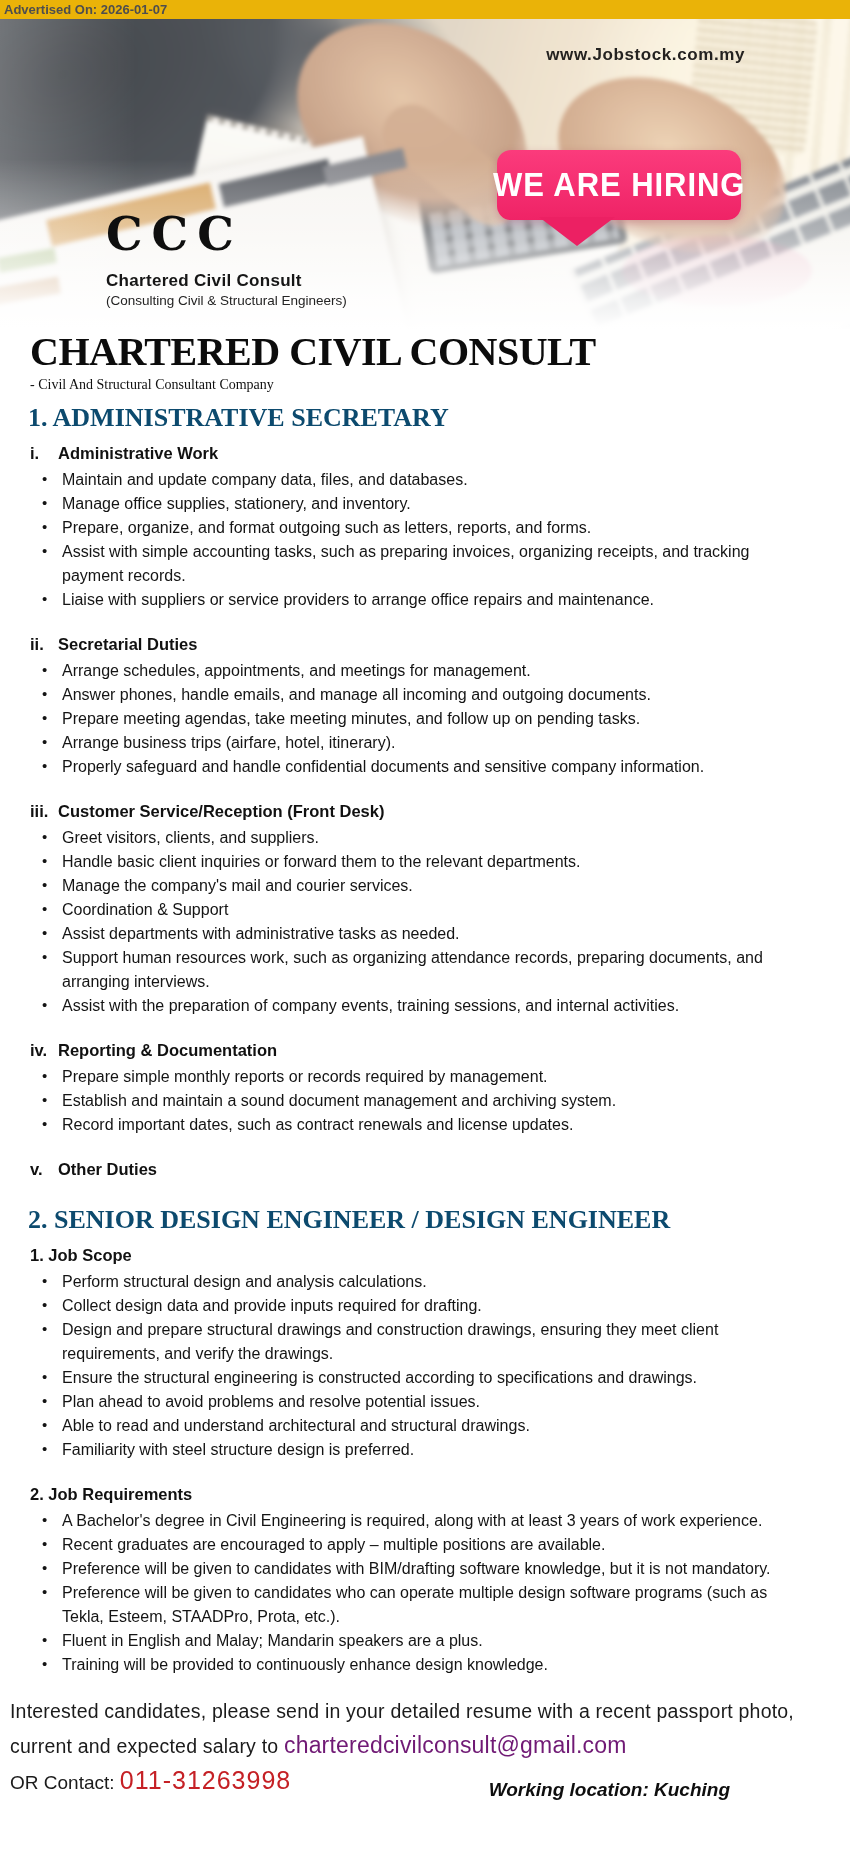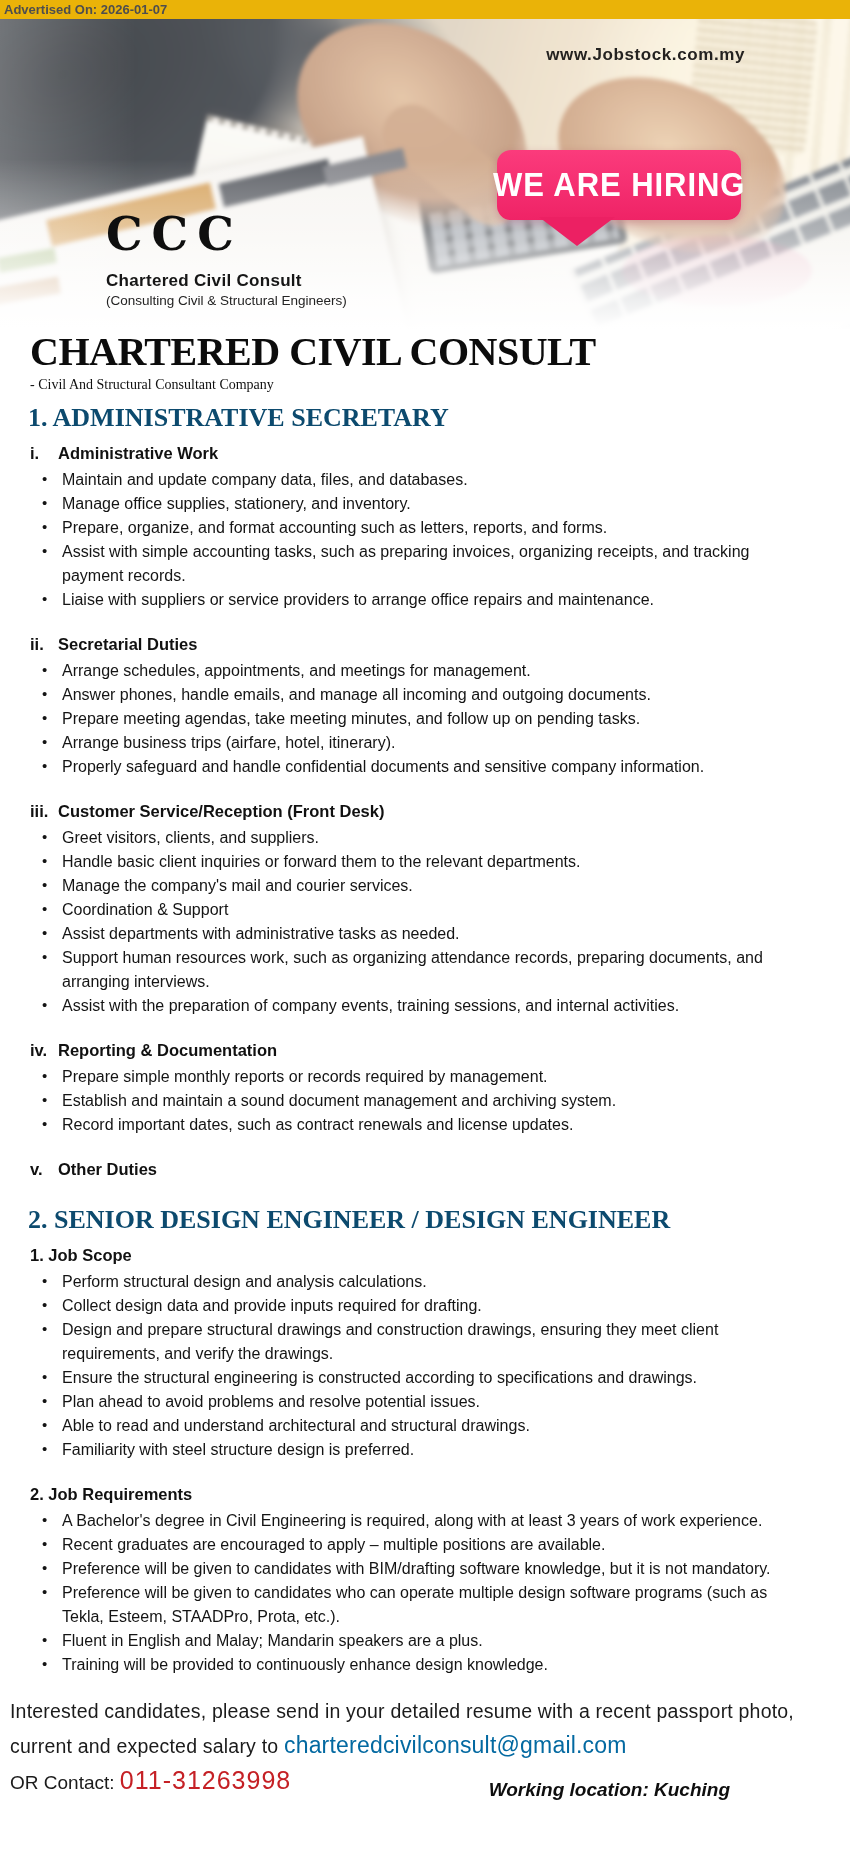--- a/index.html
+++ b/index.html
@@ -94,21 +94,21 @@
   .sec.first { margin-top:8px; }
   .sec-head { display:flex; font-size:16.5px; font-weight:700; line-height:22px; color:#111; }
   .sec-label { width:28px; flex:none; }
   .sec ul { list-style:none; margin-top:4px; }
   .sec li { position:relative; padding-left:32px; font-size:16px; line-height:24px; color:#141414; }
   .sec li::before { content:"\2022"; position:absolute; left:12px; top:-1px; font-size:15px; }
   
   .footer { position:relative; margin-top:6px; padding:0 6px 0 10px; height:110px; }
   .apply-line1 { font-size:19.5px; line-height:33px; letter-spacing:.2px; color:#1b1b1b;margin-top:18px; }
   .apply-line2 { font-size:19.5px; line-height:34px; letter-spacing:.2px; color:#1b1b1b; }
-  .email { color:#0369a1; font-size:23px; letter-spacing:.2px; }
+  .email { color:#701a75; font-size:23px; letter-spacing:.2px; }
   .contact-line { font-size:19px; line-height:34px; color:#1b1b1b; }
   .phone { color:#c52025; font-size:25px; font-weight:400; letter-spacing:1px; }
   .location { position:absolute; right:120px; bottom:4px; font-size:19px; font-weight:700;
     font-style:italic; color:#0e0e0e; }
 </style>
 </head>
 <body>
 
 <div class="topbar">
   <span>Advertised On: 2026-01-07</span>
@@ -164,21 +164,21 @@
   <div id="job-listings">
       <h2 class="job-title">1. ADMINISTRATIVE SECRETARY</h2>
       <div class="sec first">
         <div class="sec-head">
           <span class="sec-label">i.</span>
           <span class="sec-name">Administrative Work</span>
         </div>
         <ul>
           <li>Maintain and update company data, files, and databases.</li>
           <li>Manage office supplies, stationery, and inventory.</li>
-          <li>Prepare, organize, and format accounting such as letters, reports, and forms.</li>
+          <li>Prepare, organize, and format outgoing such as letters, reports, and forms.</li>
           <li>Assist with simple accounting tasks, such as preparing invoices, organizing receipts, and tracking payment records.</li>
           <li>Liaise with suppliers or service providers to arrange office repairs and maintenance.</li>
         </ul>
       </div>
       <div class="sec">
         <div class="sec-head">
           <span class="sec-label">ii.</span>
           <span class="sec-name">Secretarial Duties</span>
         </div>
         <ul>

